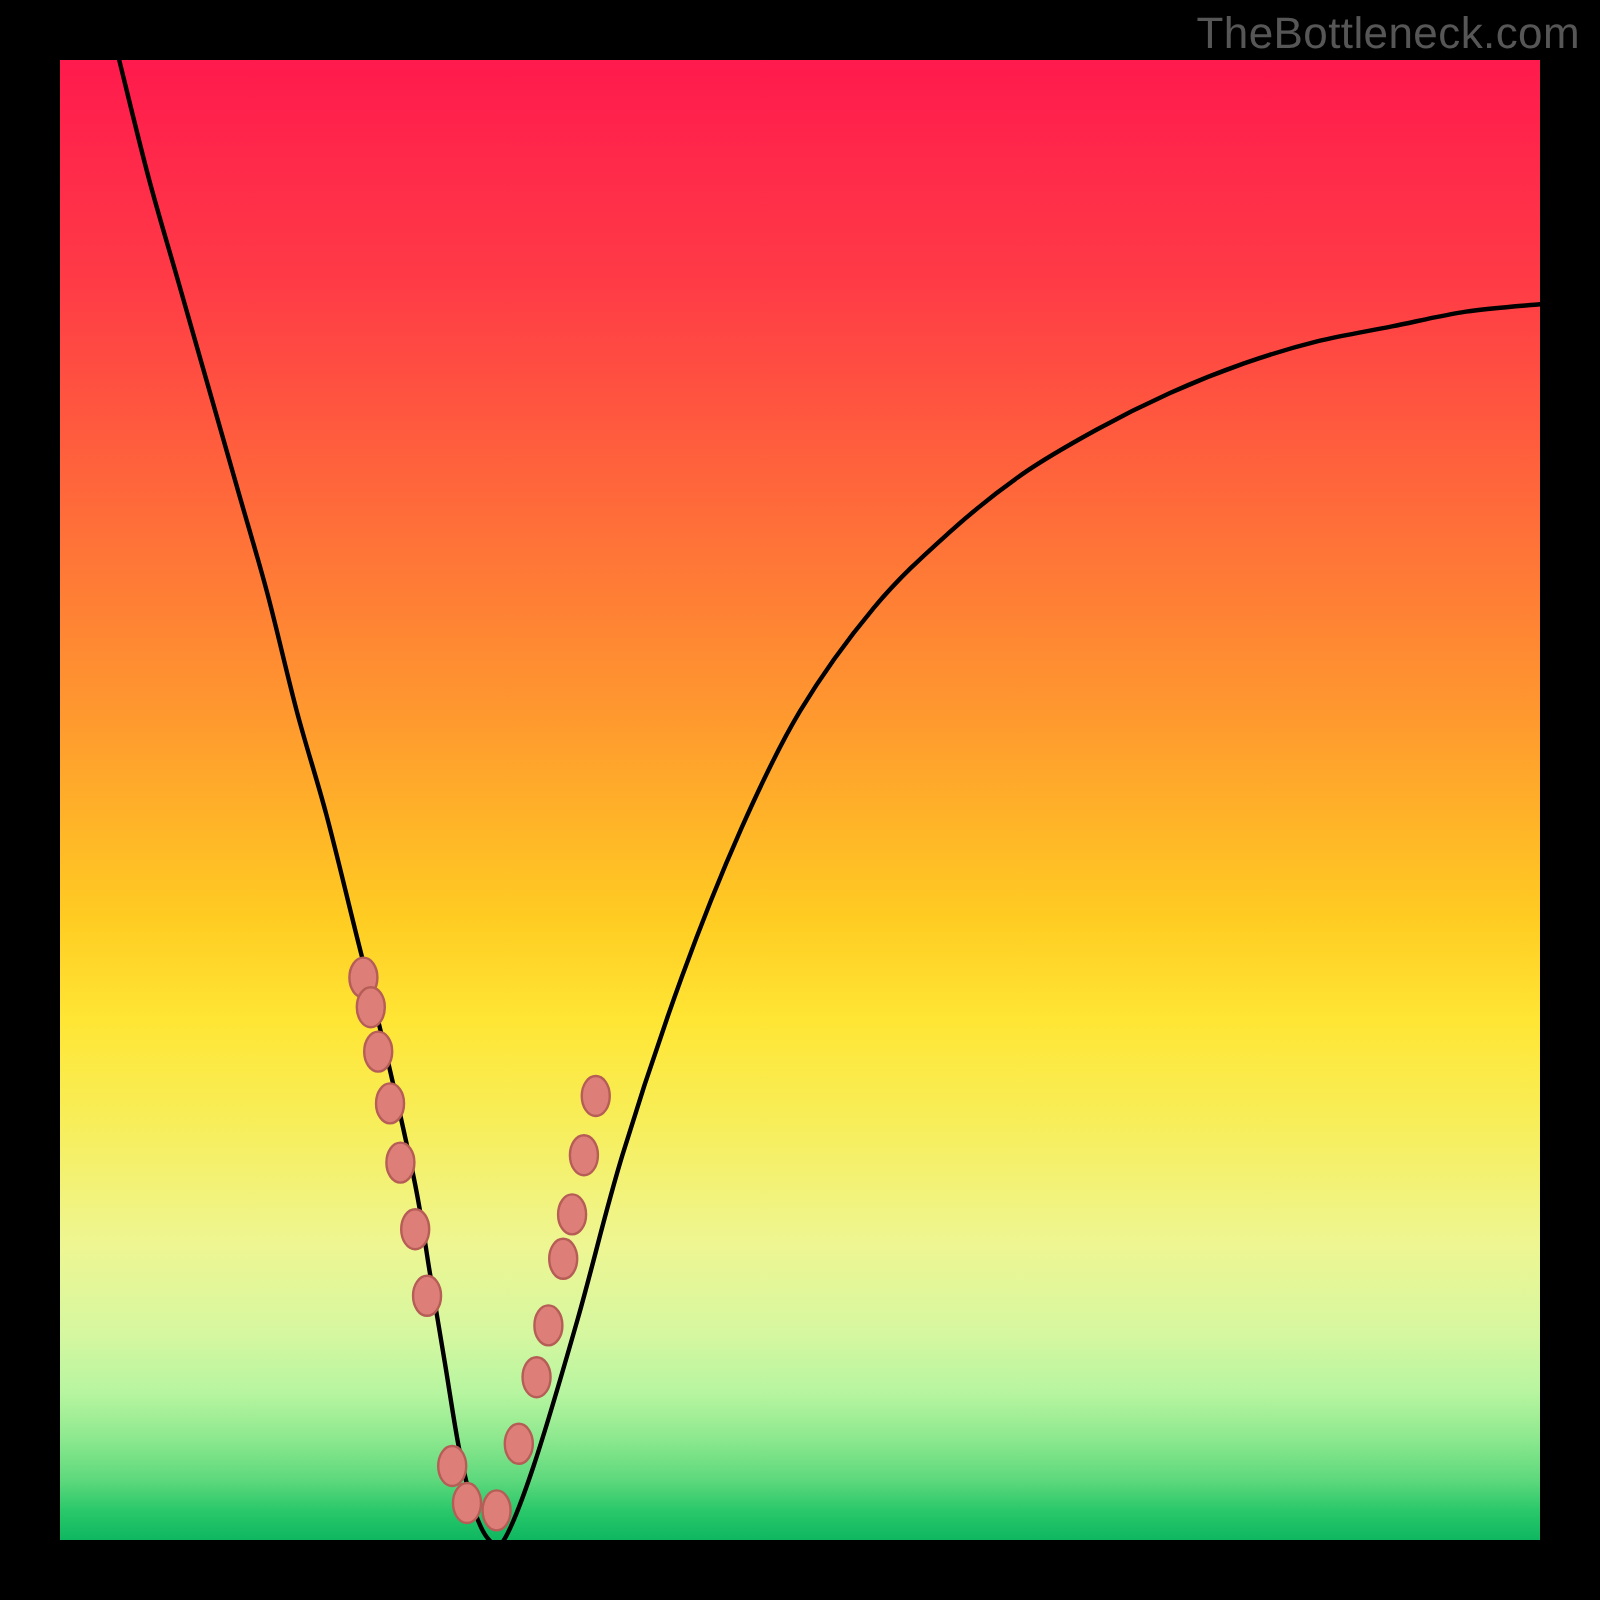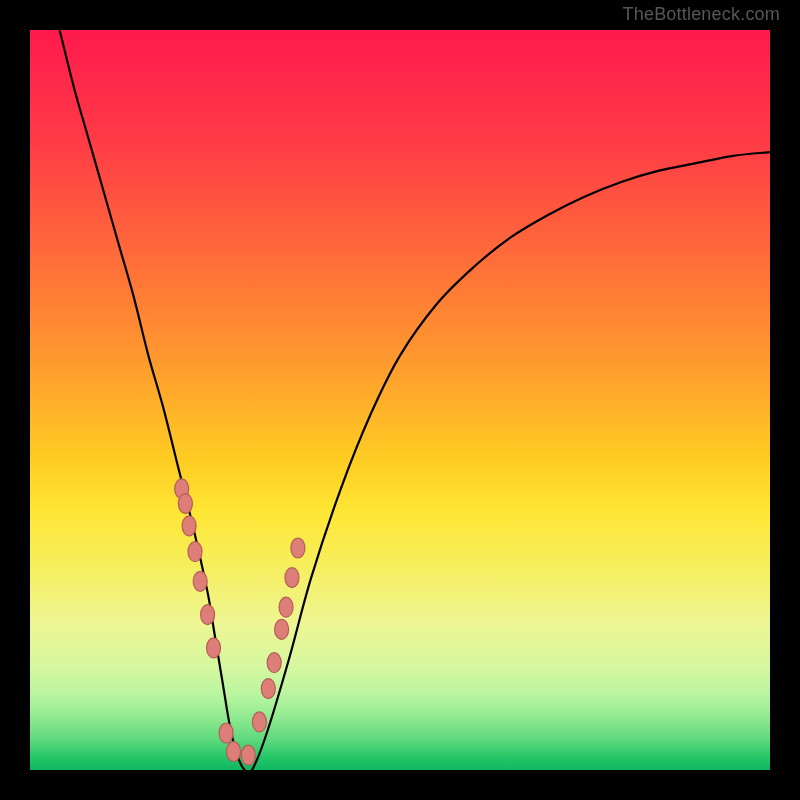--- a/index.html
+++ b/index.html
@@ -12,23 +12,23 @@
   }
   .frame {
     position: relative;
     width: 800px;
     height: 800px;
     background: #000;
   }
   .watermark {
     position: absolute;
     top: 4px;
-    right: 20px;
+    right: 10px;
     font-family: Arial, Helvetica, sans-serif;
-    font-size: 18px;
+    font-size: 22px;
     color: #565656;
     letter-spacing: 0.2px;
     z-index: 10;
   }
   .plot-area {
     position: absolute;
     left: 30px;
     top: 30px;
     width: 740px;
     height: 740px;

